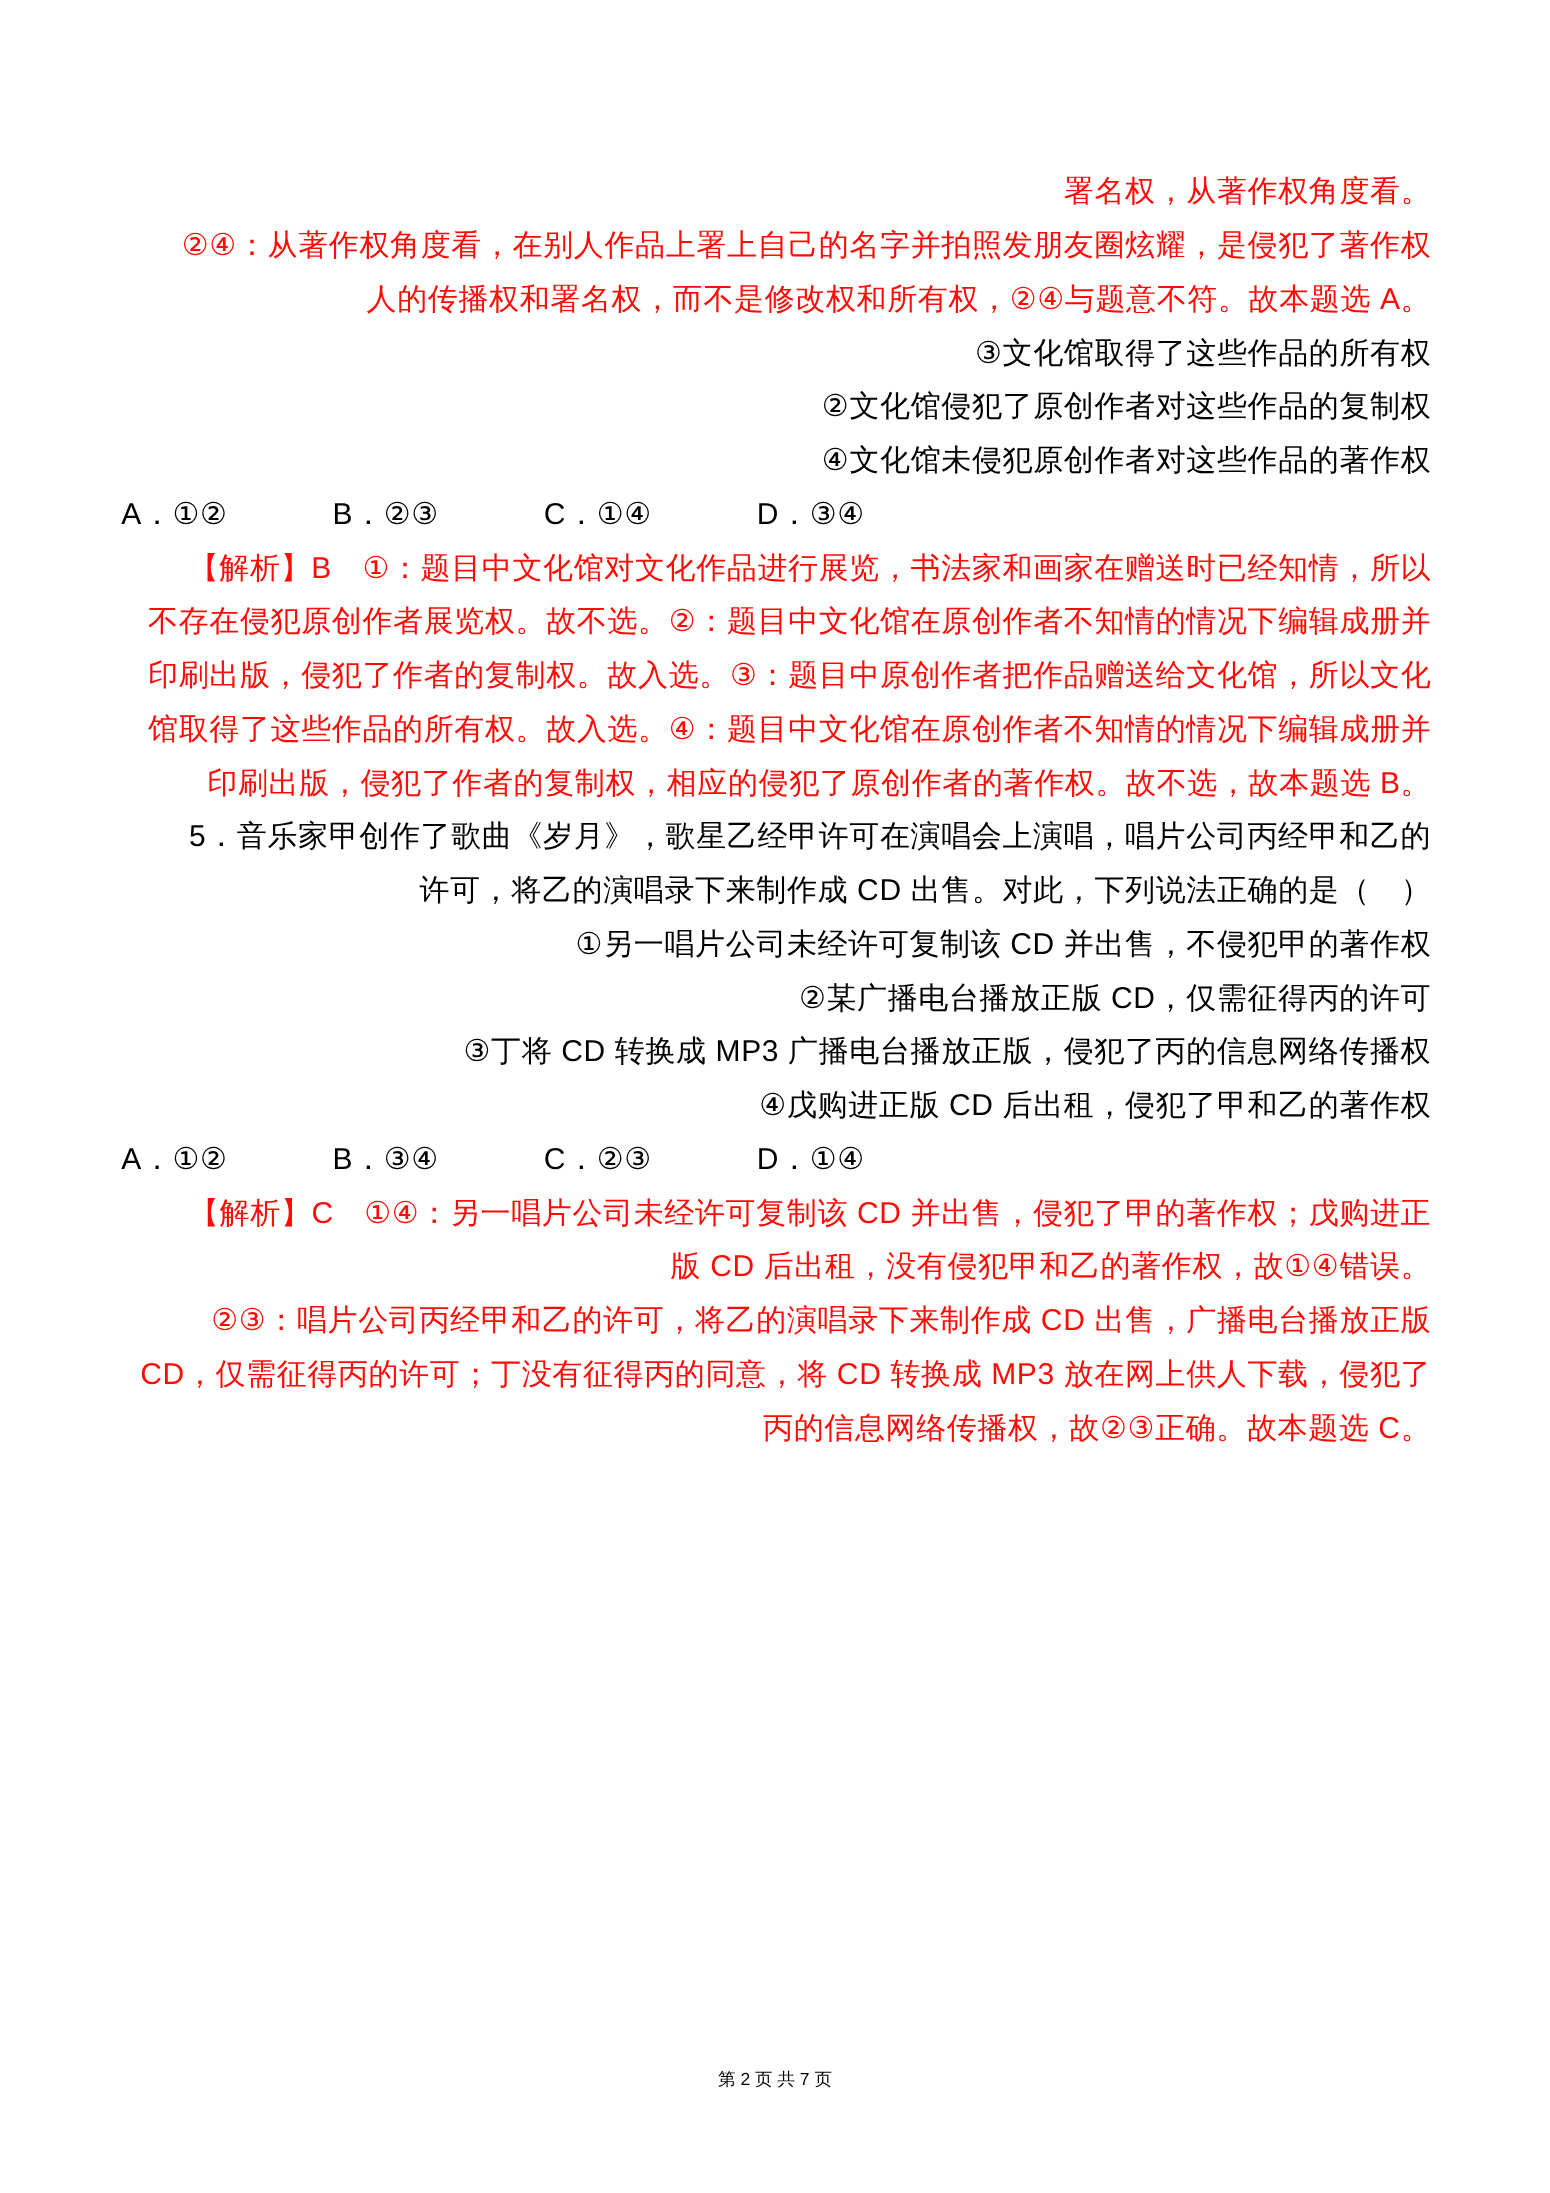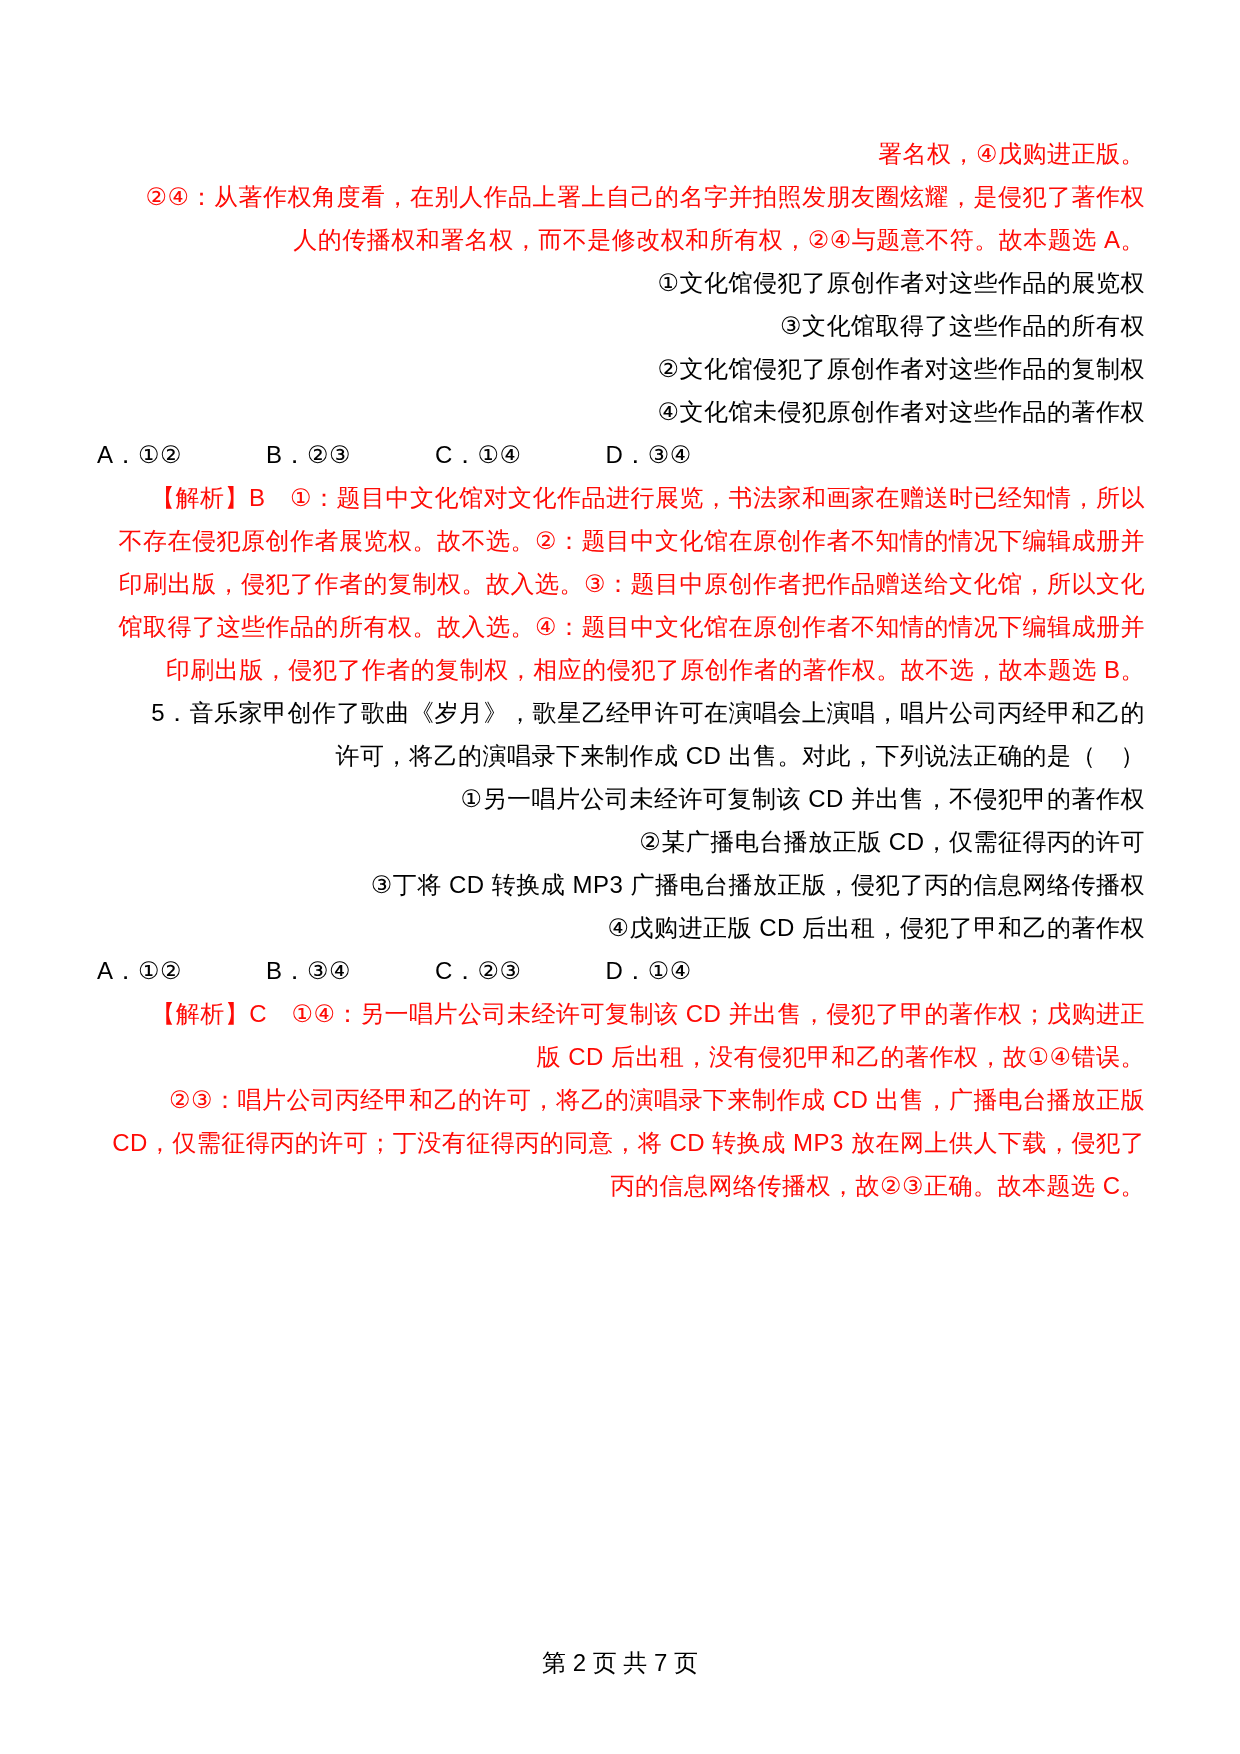--- a/index.html
+++ b/index.html
@@ -45,38 +45,37 @@
   }
   .options-row span {
     white-space: nowrap;
   }
   .footer {
     position: absolute;
     top: 1648px;
     left: 0;
     width: 100%;
     text-align: center;
-    font-size: 24px;
+    font-size: 14px;
     line-height: 30px;
     color: #000000;
   }
 </style>
 </head>
 <body>
 
 <div class="page">
 
   <div class="content">
 
-    <p class="red">署名权，④戊购进正版。</p>
+    <p class="red">署名权，从著作权角度看。</p>
 
     <p class="red indent">②④：从著作权角度看，在别人作品上署上自己的名字并拍照发朋友圈炫耀，是侵犯了著作权人的传播权和署名权，而不是修改权和所有权，②④与题意不符。故本题选 A。</p>
 
 
-    <p class="indent">①文化馆侵犯了原创作者对这些作品的展览权</p>
 
     <p class="indent">③文化馆取得了这些作品的所有权</p>
 
     <p class="indent">②文化馆侵犯了原创作者对这些作品的复制权</p>
 
     <p class="indent">④文化馆未侵犯原创作者对这些作品的著作权</p>
 
     <p class="options-row">
       <span>A．①②</span>
       <span>B．②③</span>

